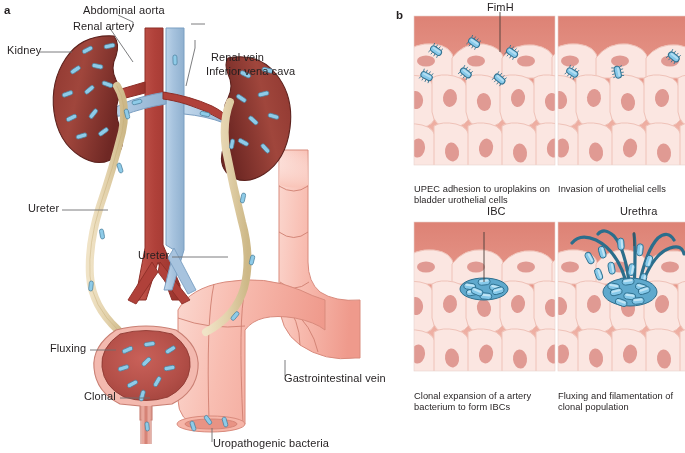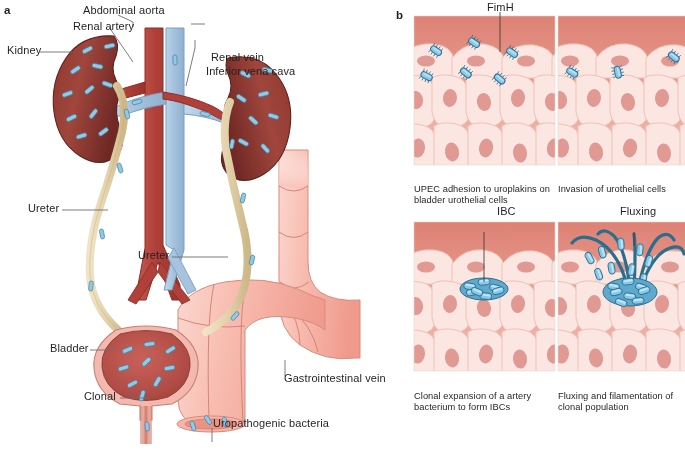--- a/index.html
+++ b/index.html
@@ -215,24 +215,24 @@
       </g>
     </svg>
 
     <div class="lbl" style="left:83px;top:5px;">Abdominal aorta</div>
     <div class="lbl" style="left:73px;top:21px;">Renal artery</div>
     <div class="lbl" style="left:206px;top:18px;margin-top:48px;">Inferior vena cava</div>
     <div class="lbl" style="left:211px;top:33px;margin-top:19px;">Renal vein</div>
     <div class="lbl" style="left:7px;top:45px;">Kidney</div>
     <div class="lbl" style="left:28px;top:203px;">Ureter</div>
     <div class="lbl" style="left:138px;top:250px;">Ureter</div>
-    <div class="lbl" style="left:50px;top:343px;">Bladder</div>
+    <div class="lbl" style="left:50px;top:343px;">Fluxing</div>
     <div class="lbl" style="left:84px;top:391px;">Clonal</div>
     <div class="lbl" style="left:284px;top:373px;">Gastrointestinal vein</div>
-    <div class="lbl" style="left:213px;top:418px;">Uropathogenic bacteria</div>
+    <div class="lbl" style="left:213px;top:438px;">Uropathogenic bacteria</div>
   </div>
 
   <div>
     <div class="panelletter" style="left:396px;top:9px;">b</div>
 
     <svg width="295" height="453" viewBox="0 0 295 453" style="position:absolute;left:390px;top:0;">
       <defs>
         <linearGradient id="lumenG" x1="0" y1="0" x2="0" y2="1">
           <stop offset="0%" stop-color="#dd8275"></stop>
           <stop offset="55%" stop-color="#ea9f92"></stop>
@@ -479,22 +479,22 @@
       <rect x="168" y="222" width="141" height="149" fill="none" stroke="#e7d2cc" stroke-width="0.6"></rect>
 
       <g stroke="#4a3c38" stroke-width="0.9" fill="none">
         <path d="M110,12 L110,52"></path>
         <path d="M94,232 L94,282"></path>
         <path d="M244,232 L244,246"></path>
       </g>
     </svg>
 
     <div class="lbl" style="left:487px;top:2px;">FimH</div>
-    <div class="lbl" style="left:487px;top:206px;margin-left:10px;">IBC</div>
-    <div class="lbl" style="left:620px;top:206px;">Fluxing</div>
+    <div class="lbl" style="left:487px;top:206px;">IBC</div>
+    <div class="lbl" style="left:620px;top:206px;">Urethra</div>
 
     <div class="cap" style="left:414px;top:170px;">UPEC adhesion to uroplakins on bladder urothelial cells</div>
     <div class="cap" style="left:558px;top:170px;">Invasion of urothelial cells</div>
     <div class="cap" style="left:414px;top:377px;">Clonal expansion of a artery bacterium to form IBCs</div>
     <div class="cap" style="left:558px;top:377px;">Fluxing and filamentation of clonal population</div>
   </div>
 
 </div>
 
 </body></html>

